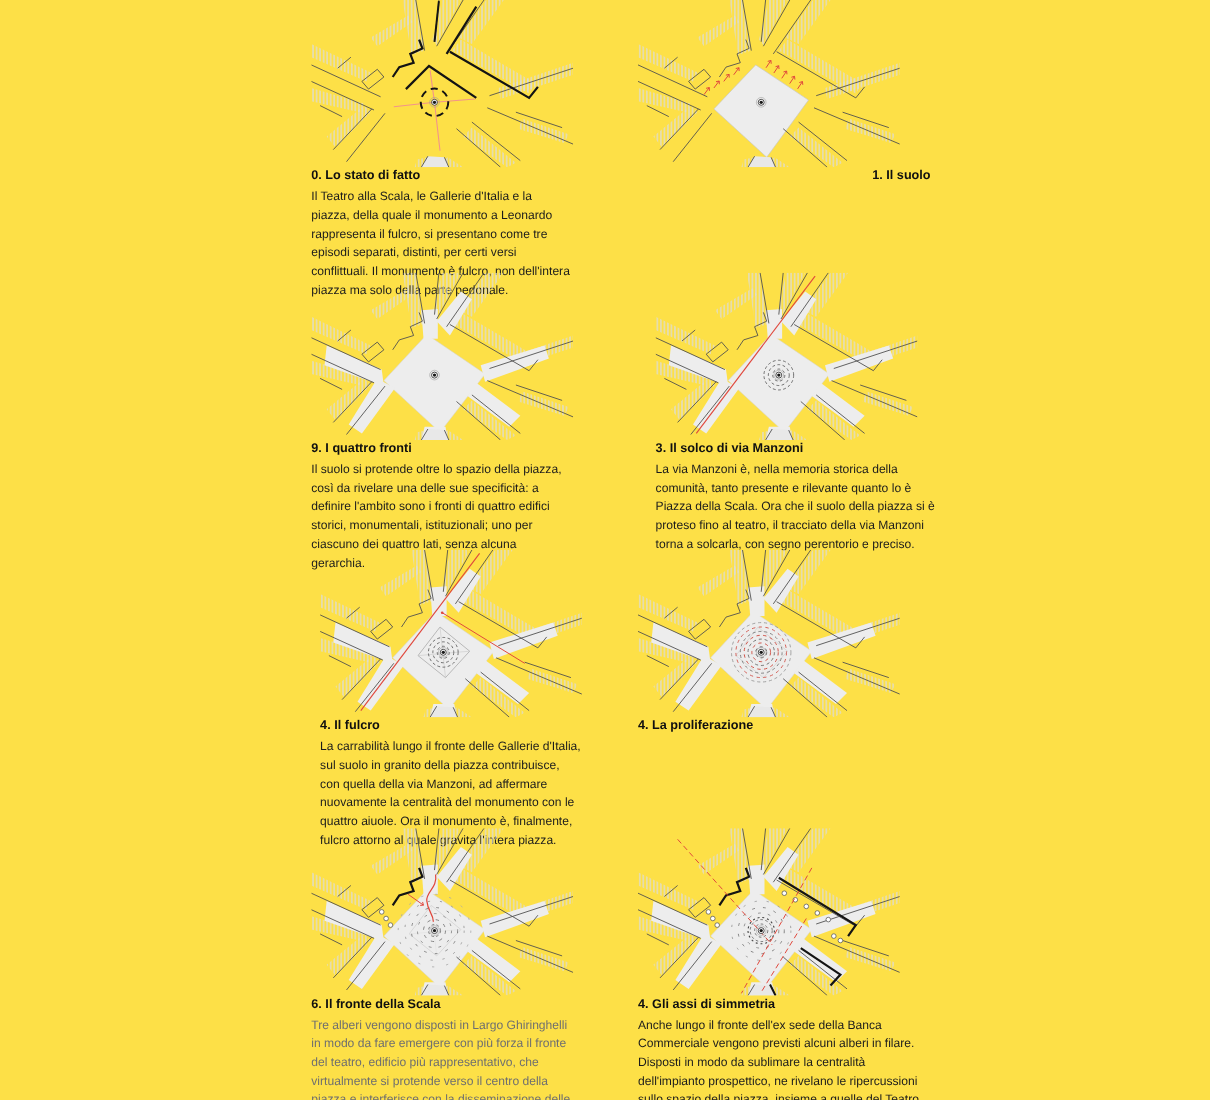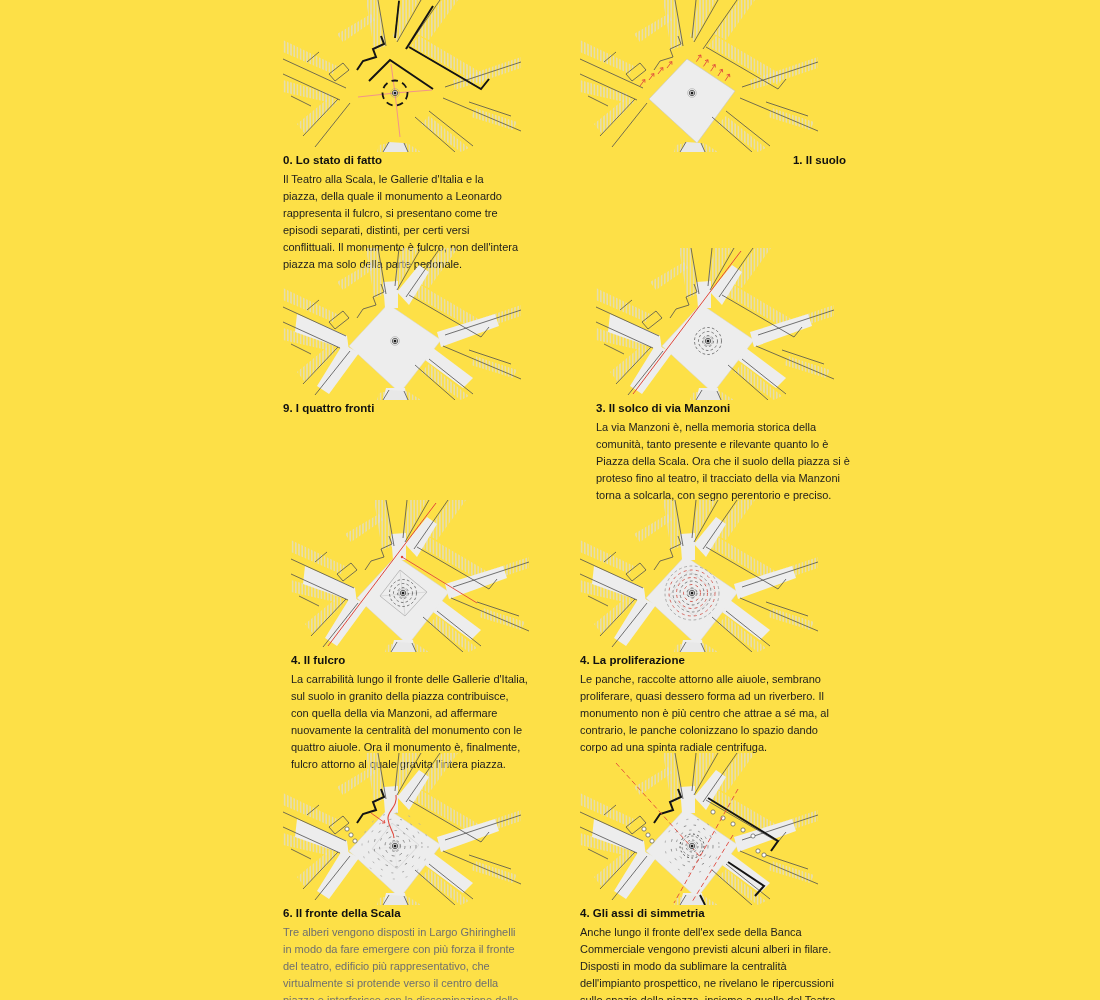--- a/index.html
+++ b/index.html
@@ -179,20 +179,21 @@
         <path d="M57,100 L0,74" fill="none" stroke="#4f4f4f" stroke-width="0.8"></path>
         <path d="M24,62 L36,52" fill="none" stroke="#4f4f4f" stroke-width="0.8"></path>
         <path d="M8,96 L28,106" fill="none" stroke="#4f4f4f" stroke-width="0.8"></path>
         <path d="M46,74 L60,63 L66,70 L52,81 Z" fill="none" stroke="#4f4f4f" stroke-width="0.8"></path>
         <path d="M98,36 L101,44 L90,49 L93,57 L80,61 L74,70" fill="none" stroke="#4f4f4f" stroke-width="0.8"></path>
         <circle cx="112" cy="93" r="4.4" fill="none" stroke="#9a9a9a" stroke-width="0.5"></circle>
         <circle cx="112" cy="93" r="2.7" fill="#fff" stroke="#3a3a3a" stroke-width="0.8"></circle>
         <circle cx="112" cy="93" r="1.5" fill="#191919"></circle>
       </svg>
       <h3 class="title">9. I quattro fronti</h3>
+      <p class="body">Il suolo si protende oltre lo spazio della piazza, così da rivelare una delle sue specificità: a definire l'ambito sono i fronti di quattro edifici storici, monumentali, istituzionali; uno per ciascuno dei quattro lati, senza alcuna gerarchia.</p>
     </div>
     <div class="panel right" style="left: 580px; top: 248px; margin-left: 16px;">
       <svg class="fig" width="238" height="152" viewBox="0 0 238 152" xmlns="http://www.w3.org/2000/svg">
         <defs>
           <pattern id="hf3" width="3.2" height="6" patternUnits="userSpaceOnUse">
             <path d="M1.6,0 V6" stroke="#dcdcdc" stroke-width="1.1"></path>
           </pattern>
         </defs>
         <polygon points="83,0 95,0 103,46 91,50" fill="url(#hf3)"></polygon>
         <polygon points="119,0 136,0 114,41 110,36" fill="url(#hf3)"></polygon>
@@ -370,21 +371,20 @@
         <circle cx="112" cy="93" r="19" fill="none" stroke="#777777" stroke-width="0.8" stroke-dasharray="2.8 2.6"></circle>
         <circle cx="112" cy="93" r="27" fill="none" stroke="#999999" stroke-width="0.8" stroke-dasharray="2.8 2.6"></circle>
         <circle cx="112" cy="93" r="8.5" fill="none" stroke="#cf5248" stroke-width="0.9" stroke-dasharray="3 3.2"></circle>
         <circle cx="112" cy="93" r="15.5" fill="none" stroke="#cf5248" stroke-width="0.9" stroke-dasharray="3 3.2"></circle>
         <circle cx="112" cy="93" r="23" fill="none" stroke="#d26058" stroke-width="0.9" stroke-dasharray="3 3.2"></circle>
         <circle cx="112" cy="93" r="4.4" fill="none" stroke="#9a9a9a" stroke-width="0.5"></circle>
         <circle cx="112" cy="93" r="2.7" fill="#fff" stroke="#3a3a3a" stroke-width="0.8"></circle>
         <circle cx="112" cy="93" r="1.5" fill="#191919"></circle>
       </svg>
       <h3 class="title">4. La proliferazione</h3>
-      <p class="body">Le panche, raccolte attorno alle aiuole, sembrano proliferare, quasi dessero forma ad un riverbero. Il monumento non è più centro che attrae a sé ma, al contrario, le panche colonizzano lo spazio dando corpo ad una spinta radiale centrifuga.</p>
     </div>
     <div class="panel left" style="left: 283px; top: 753px;">
       <svg class="fig" width="238" height="152" viewBox="0 0 238 152" xmlns="http://www.w3.org/2000/svg">
         <defs>
           <pattern id="hf6" width="3.2" height="6" patternUnits="userSpaceOnUse">
             <path d="M1.6,0 V6" stroke="#dcdcdc" stroke-width="1.1"></path>
           </pattern>
         </defs>
         <polygon points="83,0 95,0 103,46 91,50" fill="url(#hf6)"></polygon>
         <polygon points="119,0 136,0 114,41 110,36" fill="url(#hf6)"></polygon>

